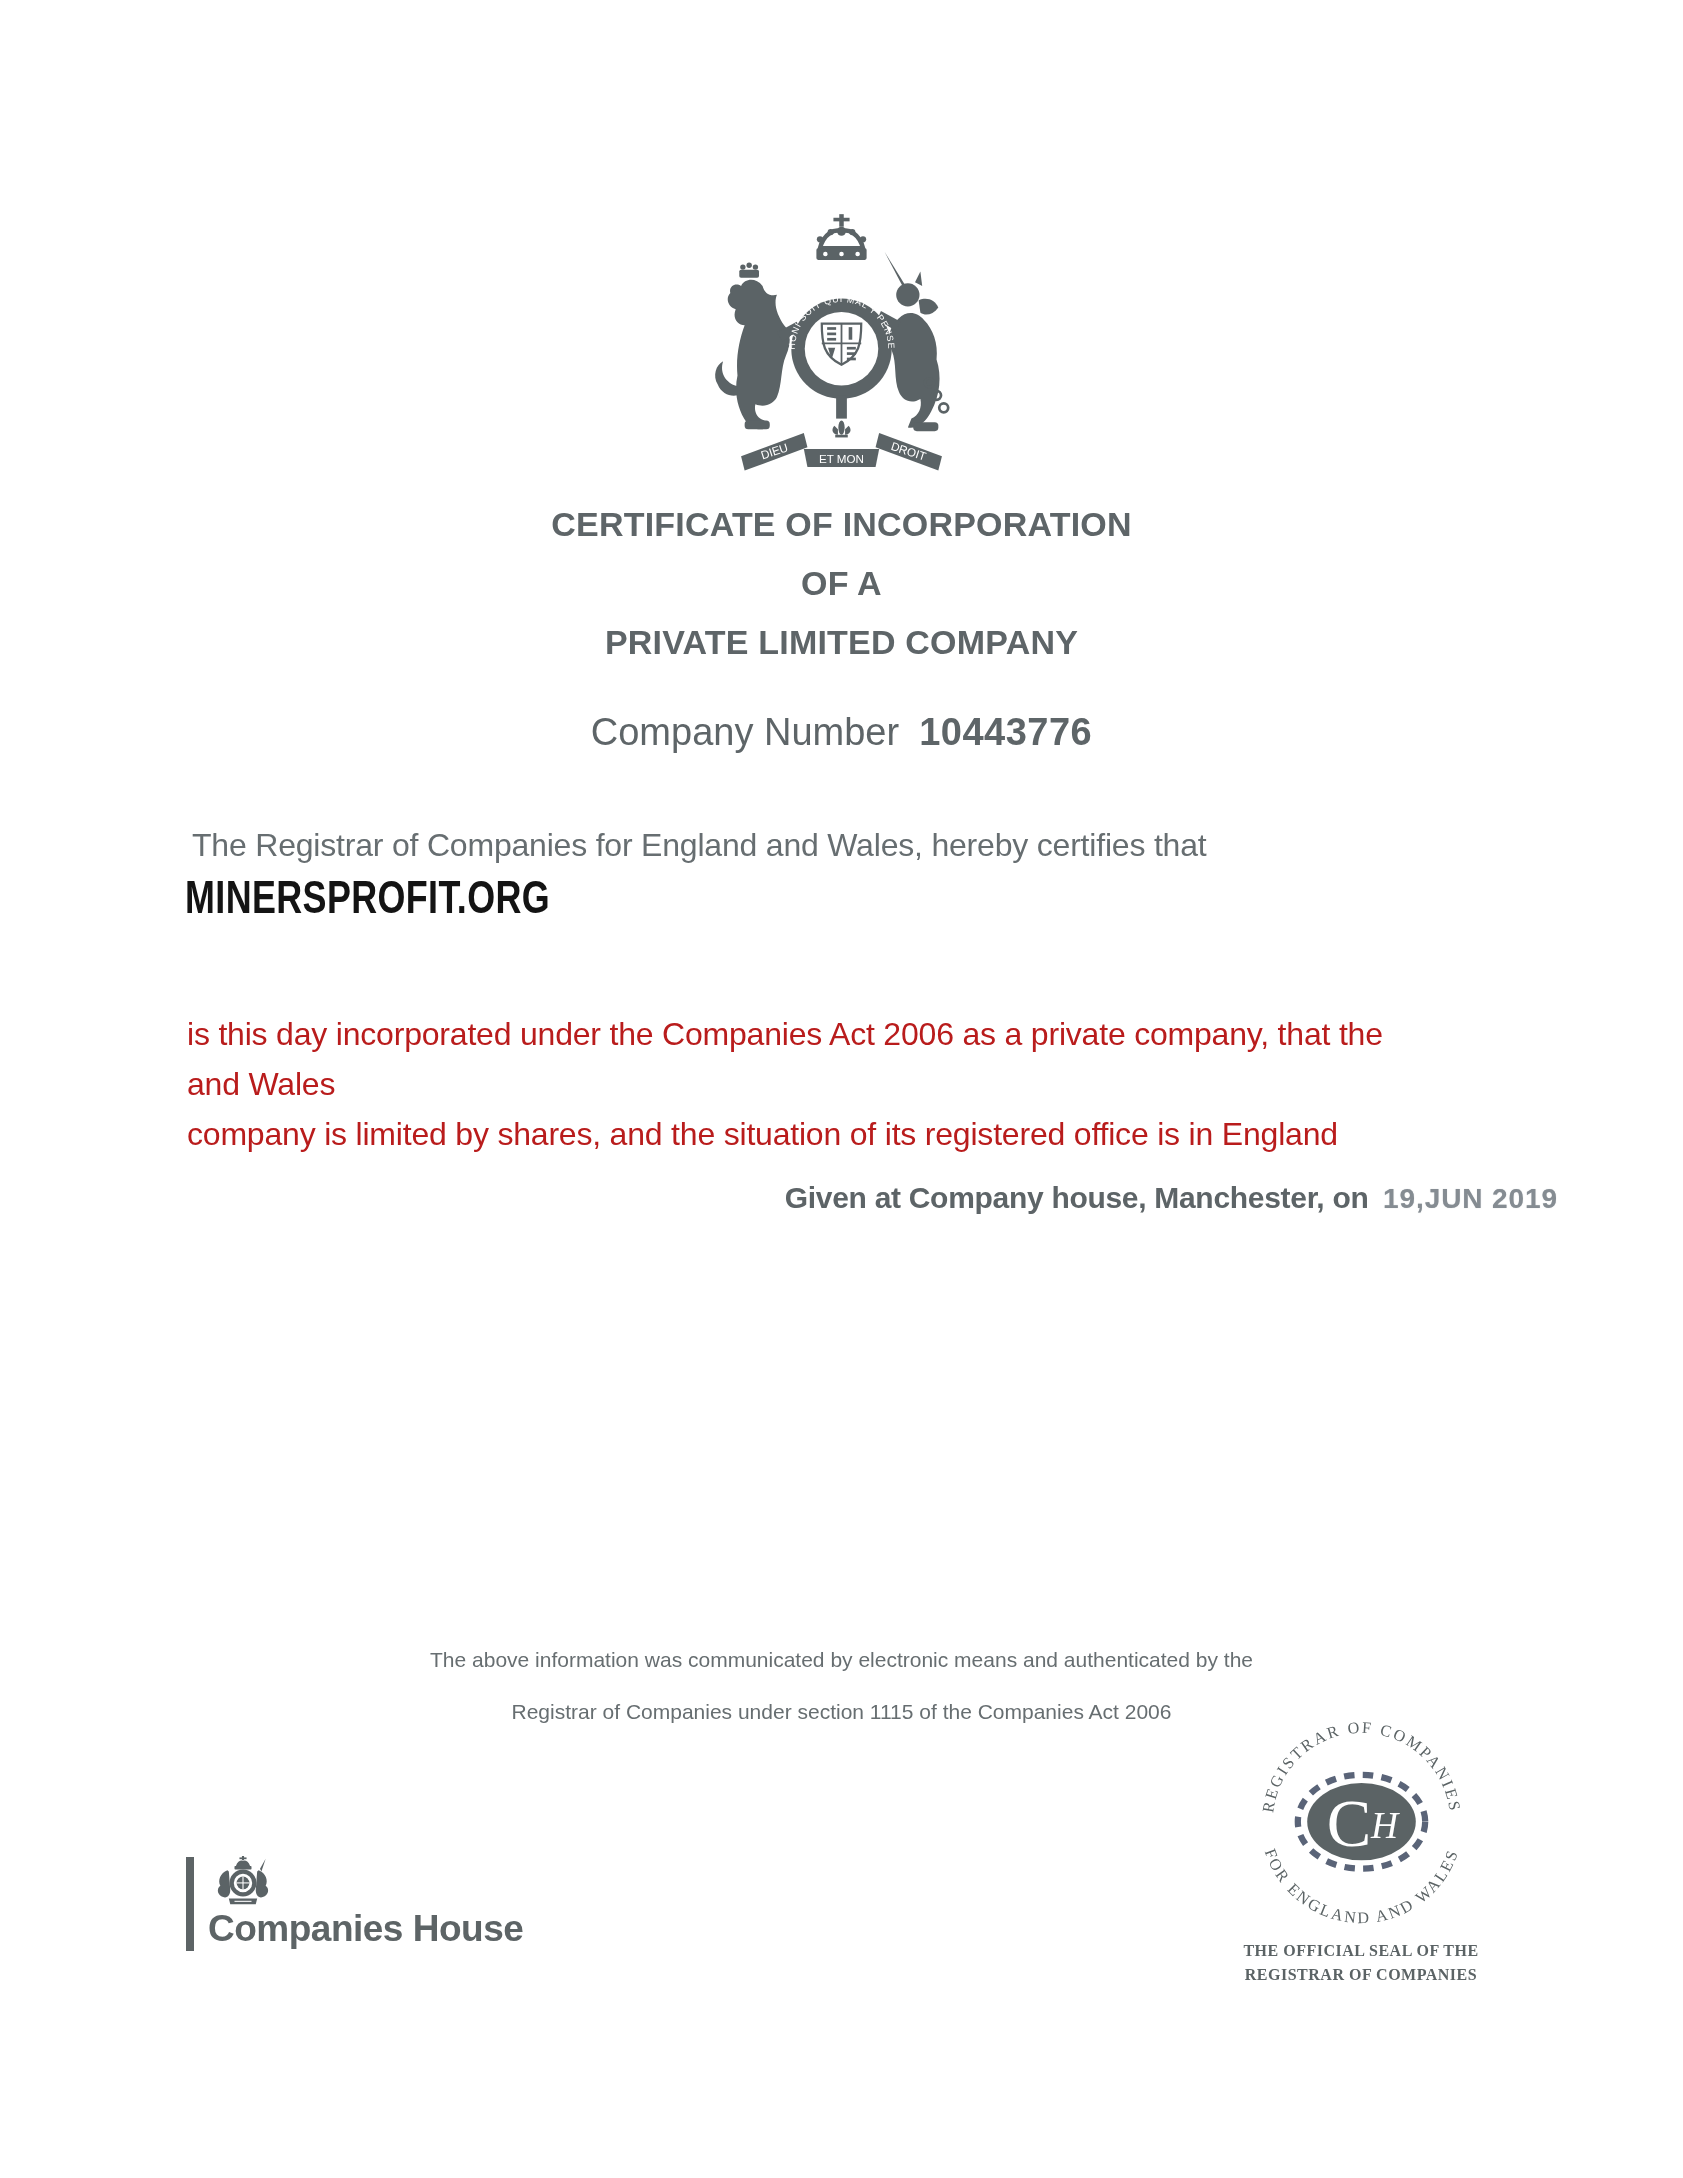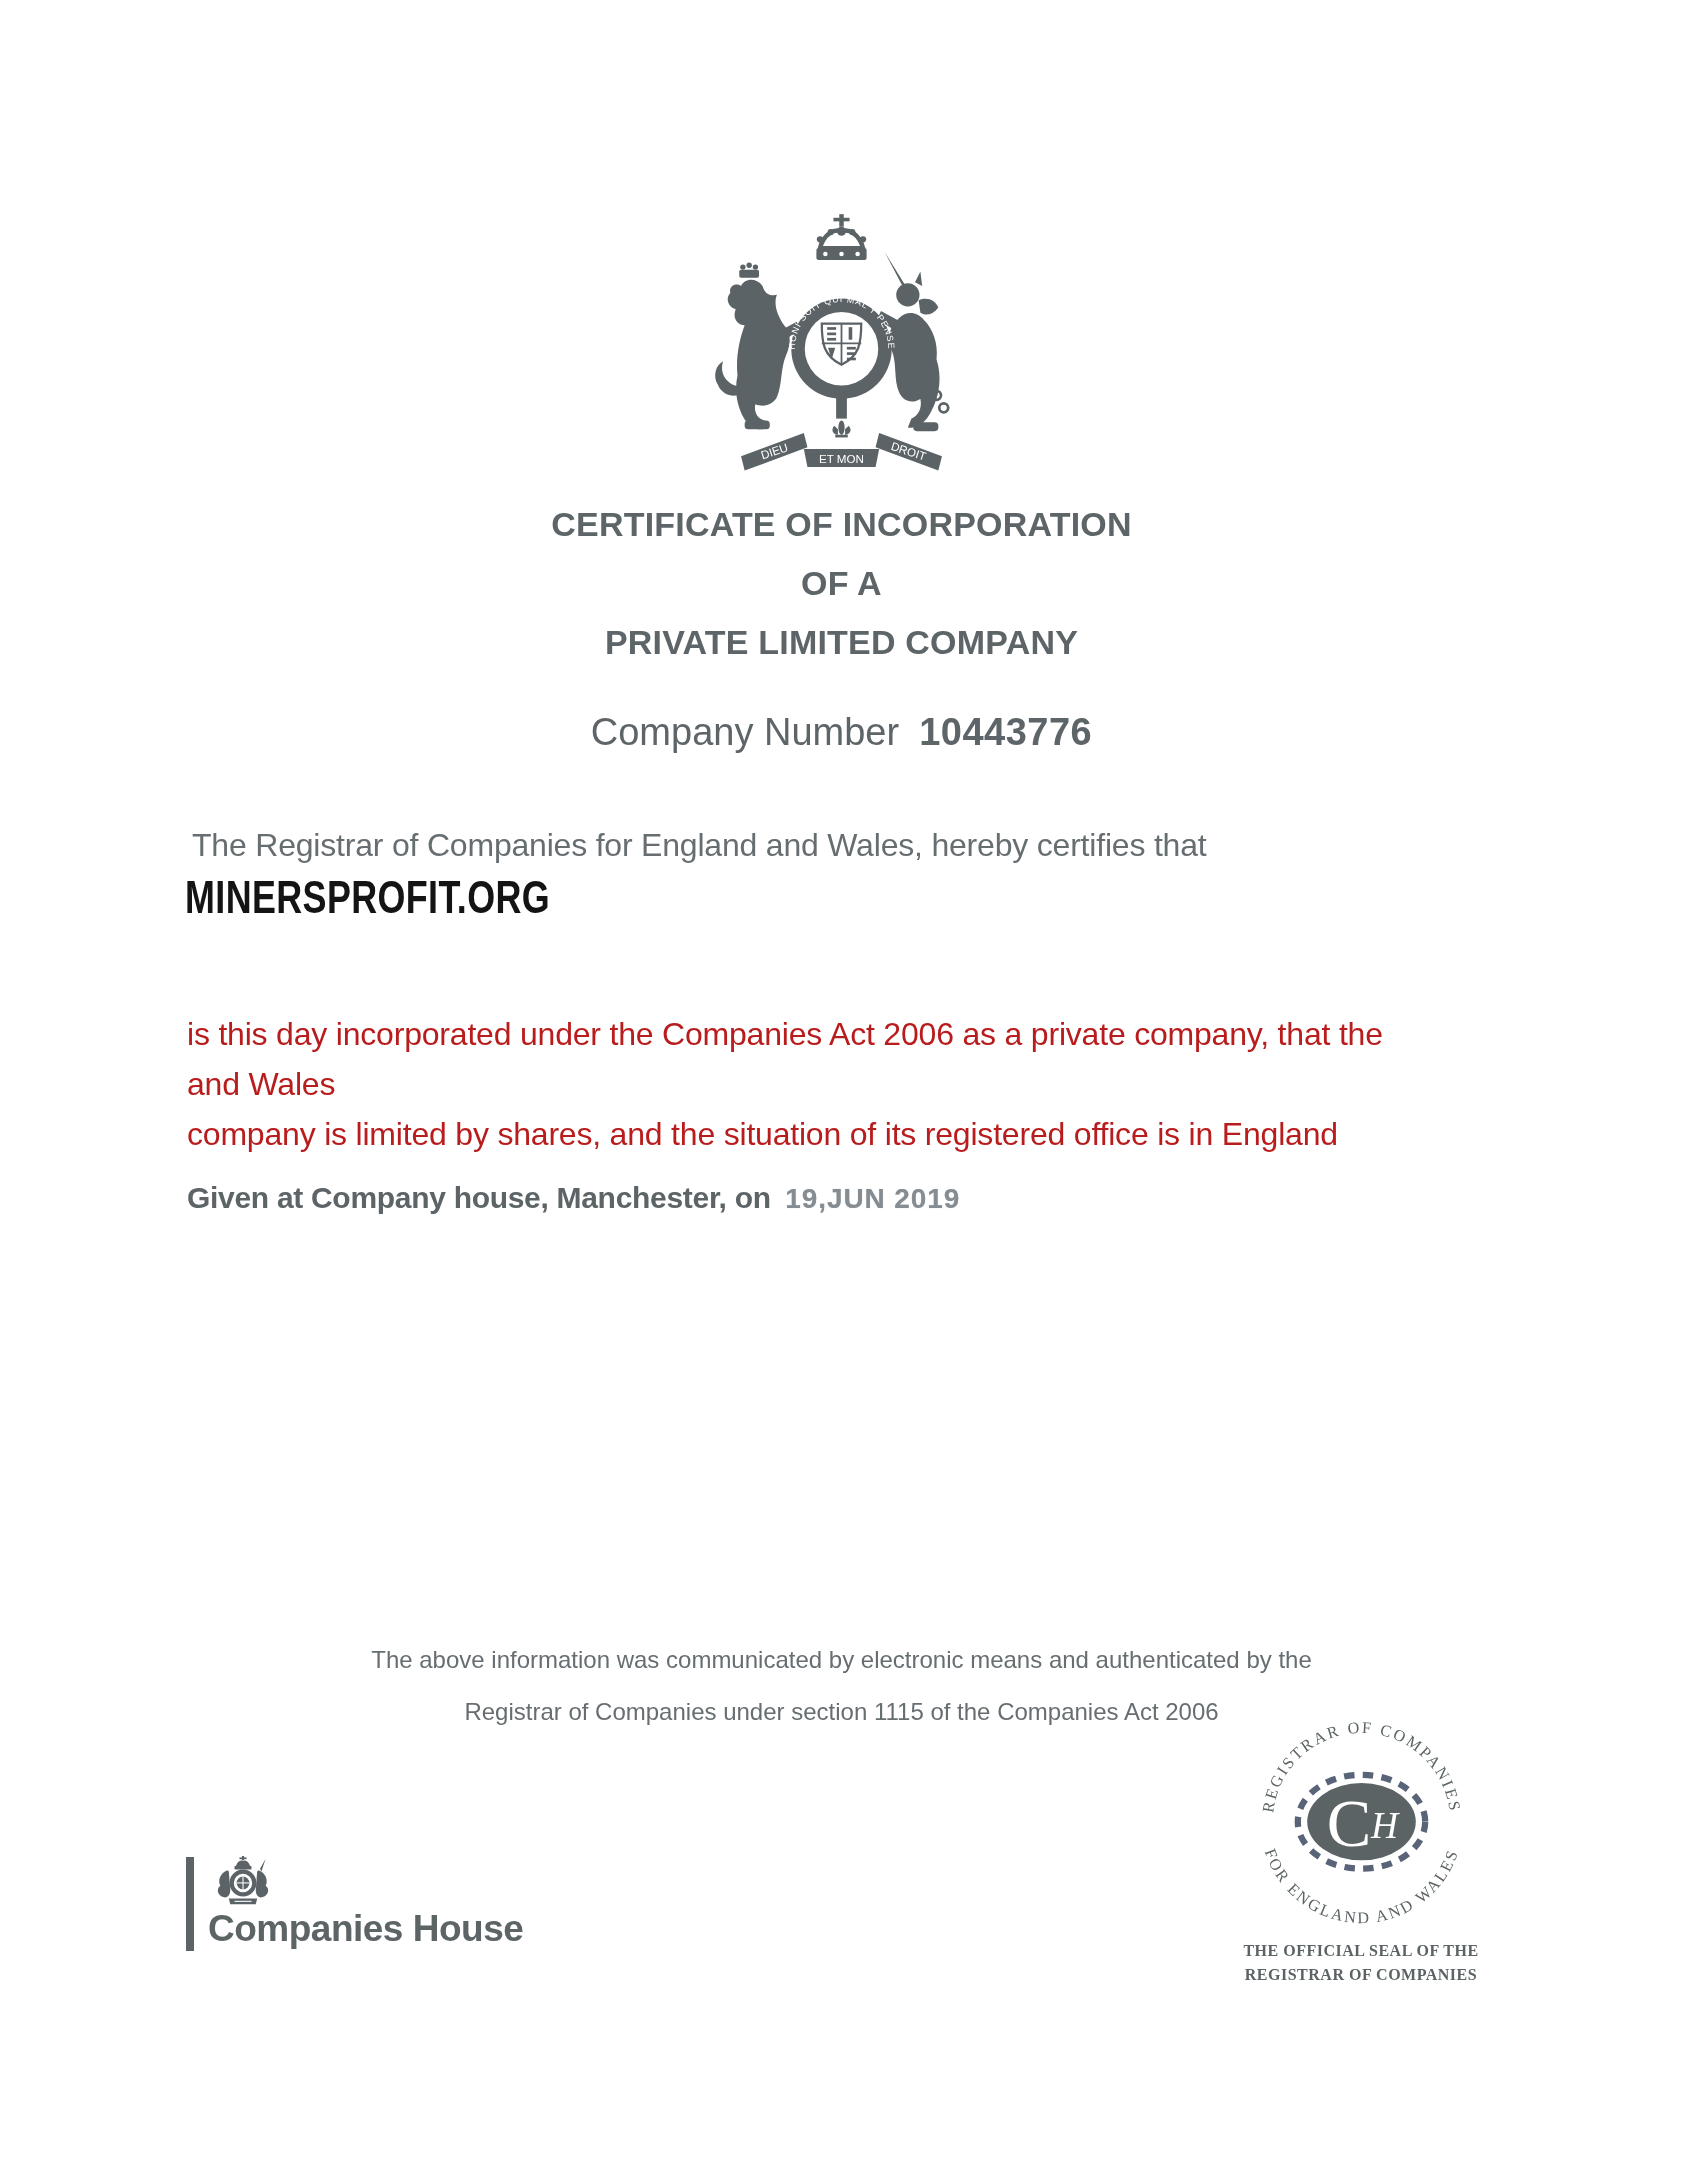--- a/index.html
+++ b/index.html
@@ -29,30 +29,30 @@
     font-size:46px;font-weight:bold;color:#141414;
     transform:scaleX(0.78);transform-origin:left top;letter-spacing:0.5px;
     white-space:nowrap;
   }
   .paragraph{
     position:absolute;left:187px;top:1009px;width:1371px;
     font-size:32px;line-height:50px;color:#b91c1c;letter-spacing:-0.2px;
   }
   .given-line{
     position:absolute;left:187px;top:1181px;width:1371px;
-    font-size:30px;font-weight:bold;color:#5d6467;letter-spacing:-0.3px;
+    font-size:30px;font-weight:bold;color:#5d6467;letter-spacing:-0.3px;text-align:right;
   }
   .date-stamp{
     font-size:28px;font-weight:bold;color:#858c92;margin-left:14.6px;
     letter-spacing:0.9px;text-shadow:0 0 0.9px rgba(133,140,146,0.55);
   }
   
   .footer-note{
     position:absolute;left:0;top:1634px;width:100%;text-align:center;
-    font-size:24px;line-height:52px;color:#676e71;
+    font-size:21px;line-height:52px;color:#676e71;
   }
   .ch-logo{position:absolute;left:186px;top:1853px;width:439px;height:110px;}
   .ch-logo .bar{position:absolute;left:0;top:3.7px;width:8.2px;height:94px;background:#5d6466;}
   .ch-logo .crest{position:absolute;left:23px;top:0px;width:68px;height:57px;}
   .ch-logo .wordmark{
     position:absolute;left:22px;top:55px;white-space:nowrap;
     font-size:37px;font-weight:bold;color:#5d6466;letter-spacing:-0.5px;
   }
   .seal{position:absolute;left:1224px;top:1721px;width:274px;text-align:center;}
   .seal svg{display:block;margin:0 auto;}

